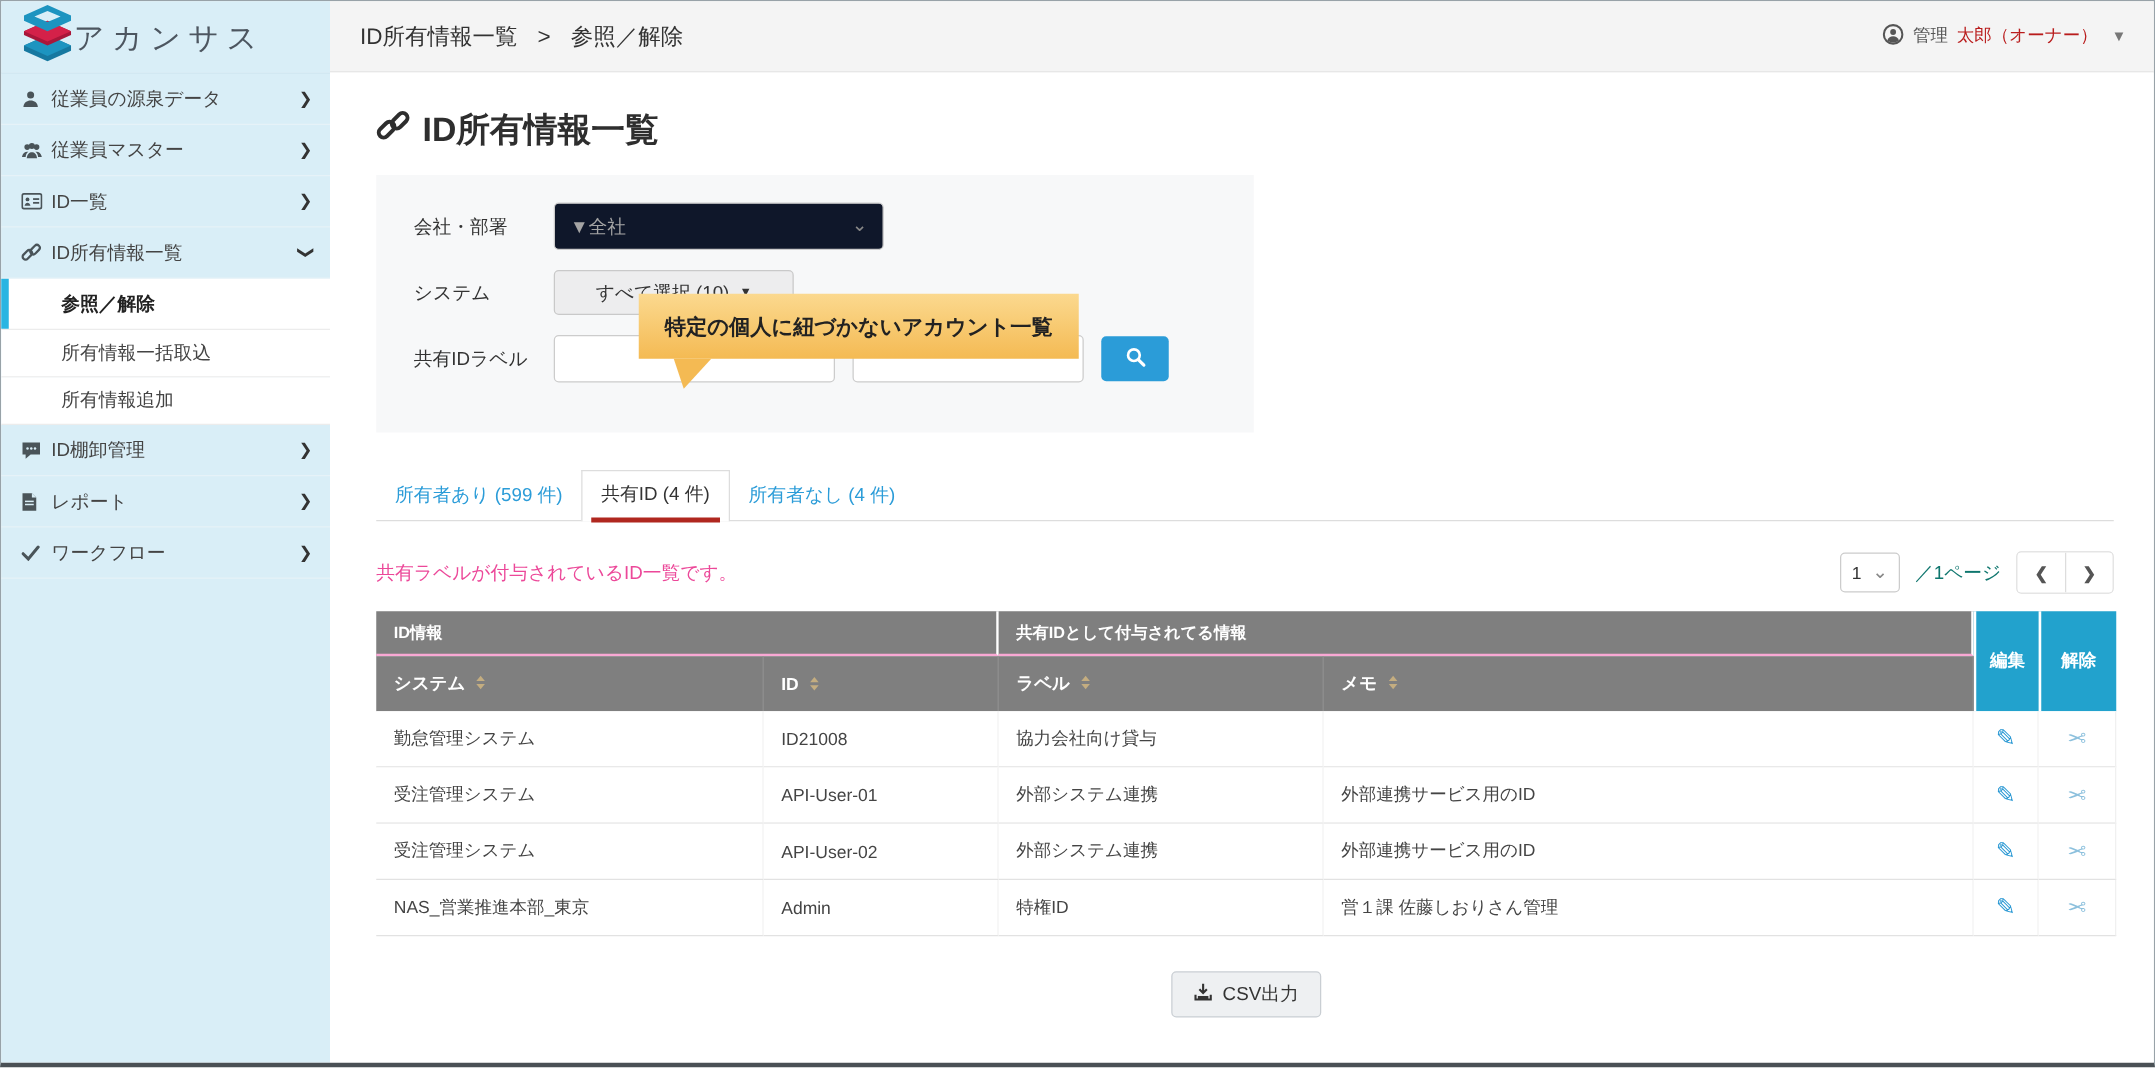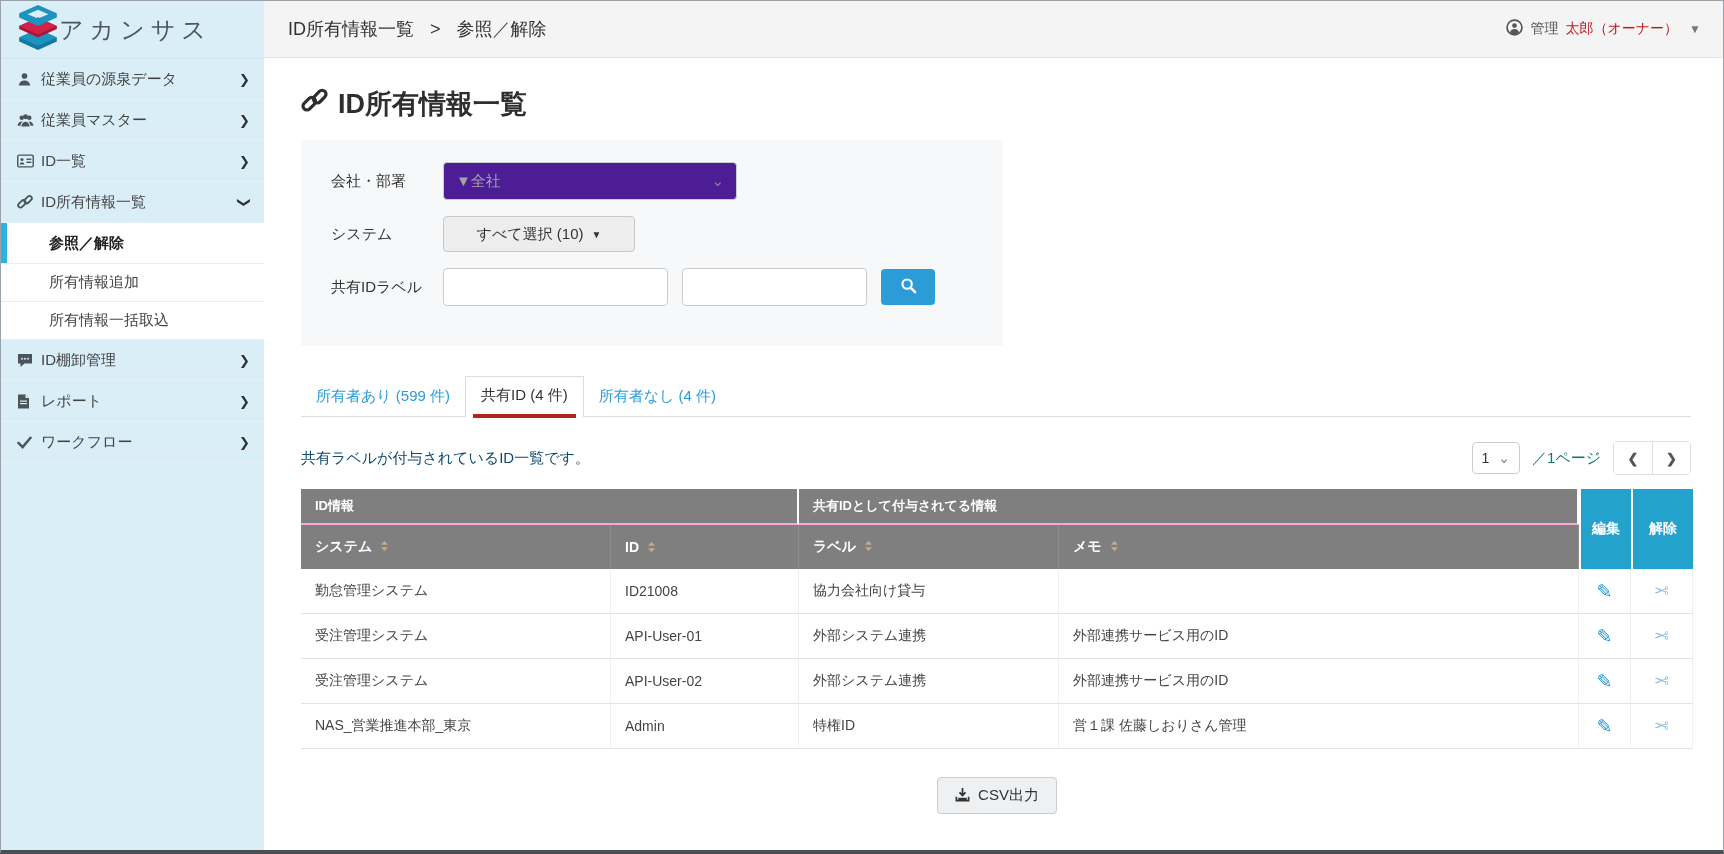--- a/index.html
+++ b/index.html
@@ -34,41 +34,41 @@
 
   
   .main { flex:1; position:relative; background:#fff; padding:28px 32px 0 37px; overflow:hidden; }
   .page-title { display:flex; align-items:center; gap:10px; font-size:27px; font-weight:bold; color:#2e2e2e; }
 
   
   .filter-panel { margin-top:18px; width:702px; background:#f7f8f9; padding:22px 30px 24px 30px; }
   .filter-row { display:flex; align-items:center; margin-bottom:16px; }
   .filter-row:last-child { margin-bottom:16px; }
   .filter-label { width:112px; flex:0 0 112px; font-size:15px; color:#333; }
-  .select-box { width:294px; height:38px; background:#4c1d95; border:1px solid #ccc; border-radius:4px; display:flex; align-items:center; justify-content:space-between; padding:0 12px; font-size:15px; color:#a4a4a4; cursor:pointer; }
+  .select-box { width:264px; height:38px; background:#0f172a; border:1px solid #ccc; border-radius:4px; display:flex; align-items:center; justify-content:space-between; padding:0 12px; font-size:15px; color:#a4a4a4; cursor:pointer; }
   .select-chev { color:#888; font-size:15px; line-height:10px; }
   .sys-btn { height:36px; min-width:192px; background:#ededee; border:1px solid #c9c9c9; border-radius:4px; font-size:15px; color:#333; display:inline-flex; align-items:center; justify-content:center; gap:8px; padding:0 16px; cursor:pointer; }
   .sys-caret { font-size:10px; color:#333; }
   .text-input { width:225px; height:38px; background:#fff; border:1px solid #ccc; border-radius:4px; padding:0 10px; font-size:14px; font-family:inherit; }
   .text-input.second { width:185px; margin-left:14px; }
   .search-btn { width:54px; height:36px; margin-left:14px; background:#2b9cd8; border:none; border-radius:4px; display:inline-flex; align-items:center; justify-content:center; cursor:pointer; }
 
   
   .tooltip { position:absolute; left:247px; top:177px; width:352px; height:52px; background:linear-gradient(180deg,#fbd98f,#f4ba53); display:flex; align-items:center; justify-content:center; font-size:17px; font-weight:bold; color:#222; z-index:5; }
   .tooltip::after { content:""; position:absolute; top:100%; left:28px; width:0; height:0; border-left:8px solid transparent; border-right:22px solid transparent; border-top:24px solid #f4ba53; }
 
   
   .tabs { margin-top:30px; display:flex; align-items:flex-end; border-bottom:1px solid #ddd; }
   .tab { padding:9px 15px 10px 15px; font-size:15px; color:#2b9cd8; cursor:pointer; }
   .tab.active { background:#fff; color:#333; border:1px solid #ddd; border-bottom:none; margin-bottom:-1px; position:relative; padding-bottom:12px; }
   .tab.active::after { content:""; position:absolute; left:7px; right:7px; bottom:-1px; height:4px; background:#b0271f; }
 
   
   .list-head { margin-top:24px; display:flex; align-items:center; justify-content:space-between; }
-  .list-desc { font-size:15px; color:#0c4a6e; }
+  .list-desc { font-size:15px; color:#ec4899; }
   .pager { display:flex; align-items:center; gap:12px; }
   .page-select { width:48px; height:32px; border:1px solid #ccc; border-radius:4px; background:#fff; display:flex; align-items:center; justify-content:space-evenly; font-size:14px; color:#333; cursor:pointer; }
   .page-total { font-size:15px; color:#0f766e; }
   .pager-nav { display:flex; border:1px solid #ddd; border-radius:4px; overflow:hidden; }
   .pager-btn { width:38px; height:32px; background:#fff; border:none; display:flex; align-items:center; justify-content:center; color:#555; font-size:13px; font-weight:bold; cursor:pointer; }
   .pager-btn + .pager-btn { border-left:1px solid #ddd; }
 
   
   table { margin-top:14px; width:1392px; border-collapse:separate; border-spacing:0; table-layout:fixed; }
   th { font-weight:bold; color:#fff; text-align:left; }
@@ -173,24 +173,24 @@
               </g>
             </svg>
         </span>
         <span class="nav-label">ID所有情報一覧</span>
         <span class="nav-chevron down">❯</span>
       </div>
       <div class="sub-item active">
         <span>参照／解除</span>
       </div>
       <div class="sub-item">
+        <span>所有情報一括取込</span>
+      </div>
+      <div class="sub-item">
         <span>所有情報追加</span>
-      </div>
-      <div class="sub-item">
-        <span>所有情報一括取込</span>
       </div>
       <div class="nav-item">
         <span class="nav-ico">
           <svg width="16" height="15" viewBox="0 0 16 15" fill="#4a5459">
               <path d="M1 1 H15 V10.5 H7.5 L3.5 14 V10.5 H1 Z"></path>
               <circle cx="5" cy="5.7" r="1" fill="#d9eef7"></circle>
               <circle cx="8" cy="5.7" r="1" fill="#d9eef7"></circle>
               <circle cx="11" cy="5.7" r="1" fill="#d9eef7"></circle>
             </svg>
         </span>
@@ -215,20 +215,23 @@
               <path d="M1.5 7.5 L6 12 L14.5 1.8" fill="none" stroke="#4a5459" stroke-width="2.6" stroke-linecap="round"></path>
             </svg>
         </span>
         <span class="nav-label">ワークフロー</span>
         <span class="nav-chevron">❯</span>
       </div>
     </aside>
 
     <main class="main">
 
+      <div class="tooltip">
+        <span>特定の個人に紐づかないアカウント一覧</span>
+      </div>
 
       <h1 class="page-title">
         <span>
           <svg width="27" height="27" viewBox="0 0 16 16">
               <g fill="none" stroke="#2e2e2e" stroke-width="1.9">
                 <rect x="0.6" y="7.6" width="8.6" height="4.6" rx="2.3" transform="rotate(-45 4.9 9.9)"></rect>
                 <rect x="6.8" y="3.4" width="8.6" height="4.6" rx="2.3" transform="rotate(-45 11.1 5.7)"></rect>
               </g>
             </svg>
         </span>

